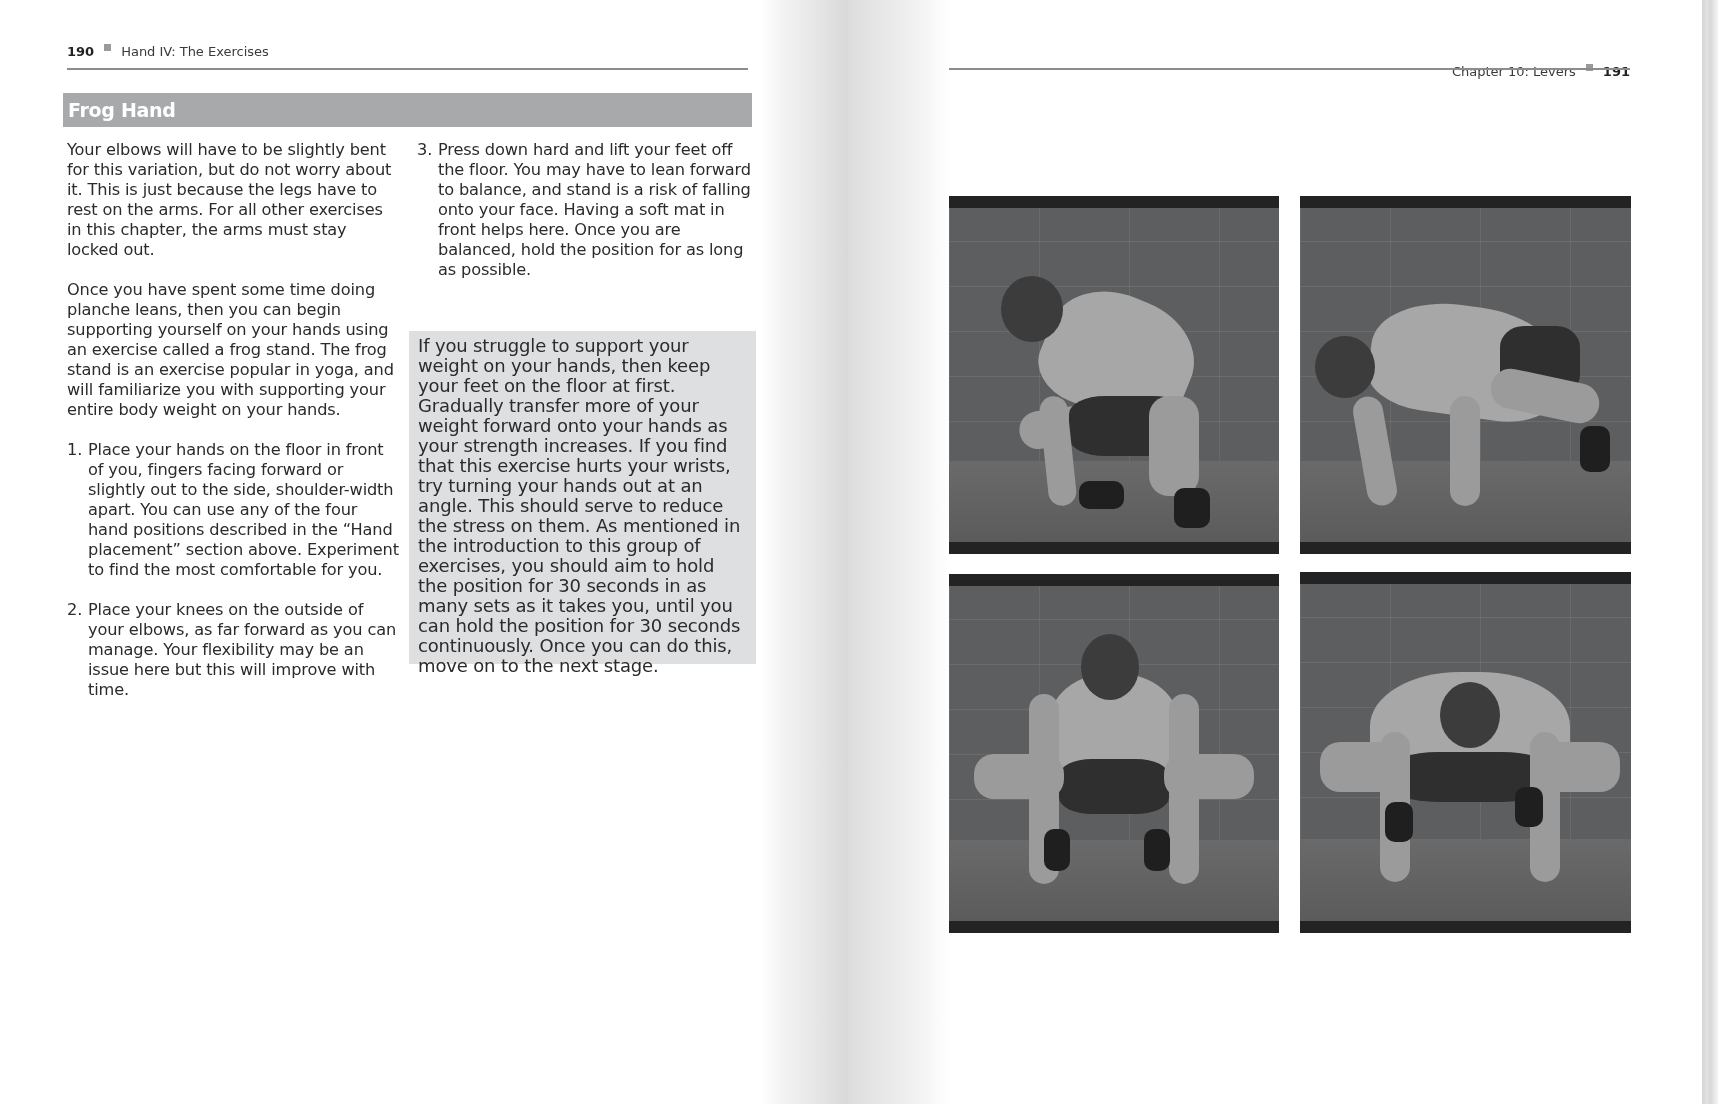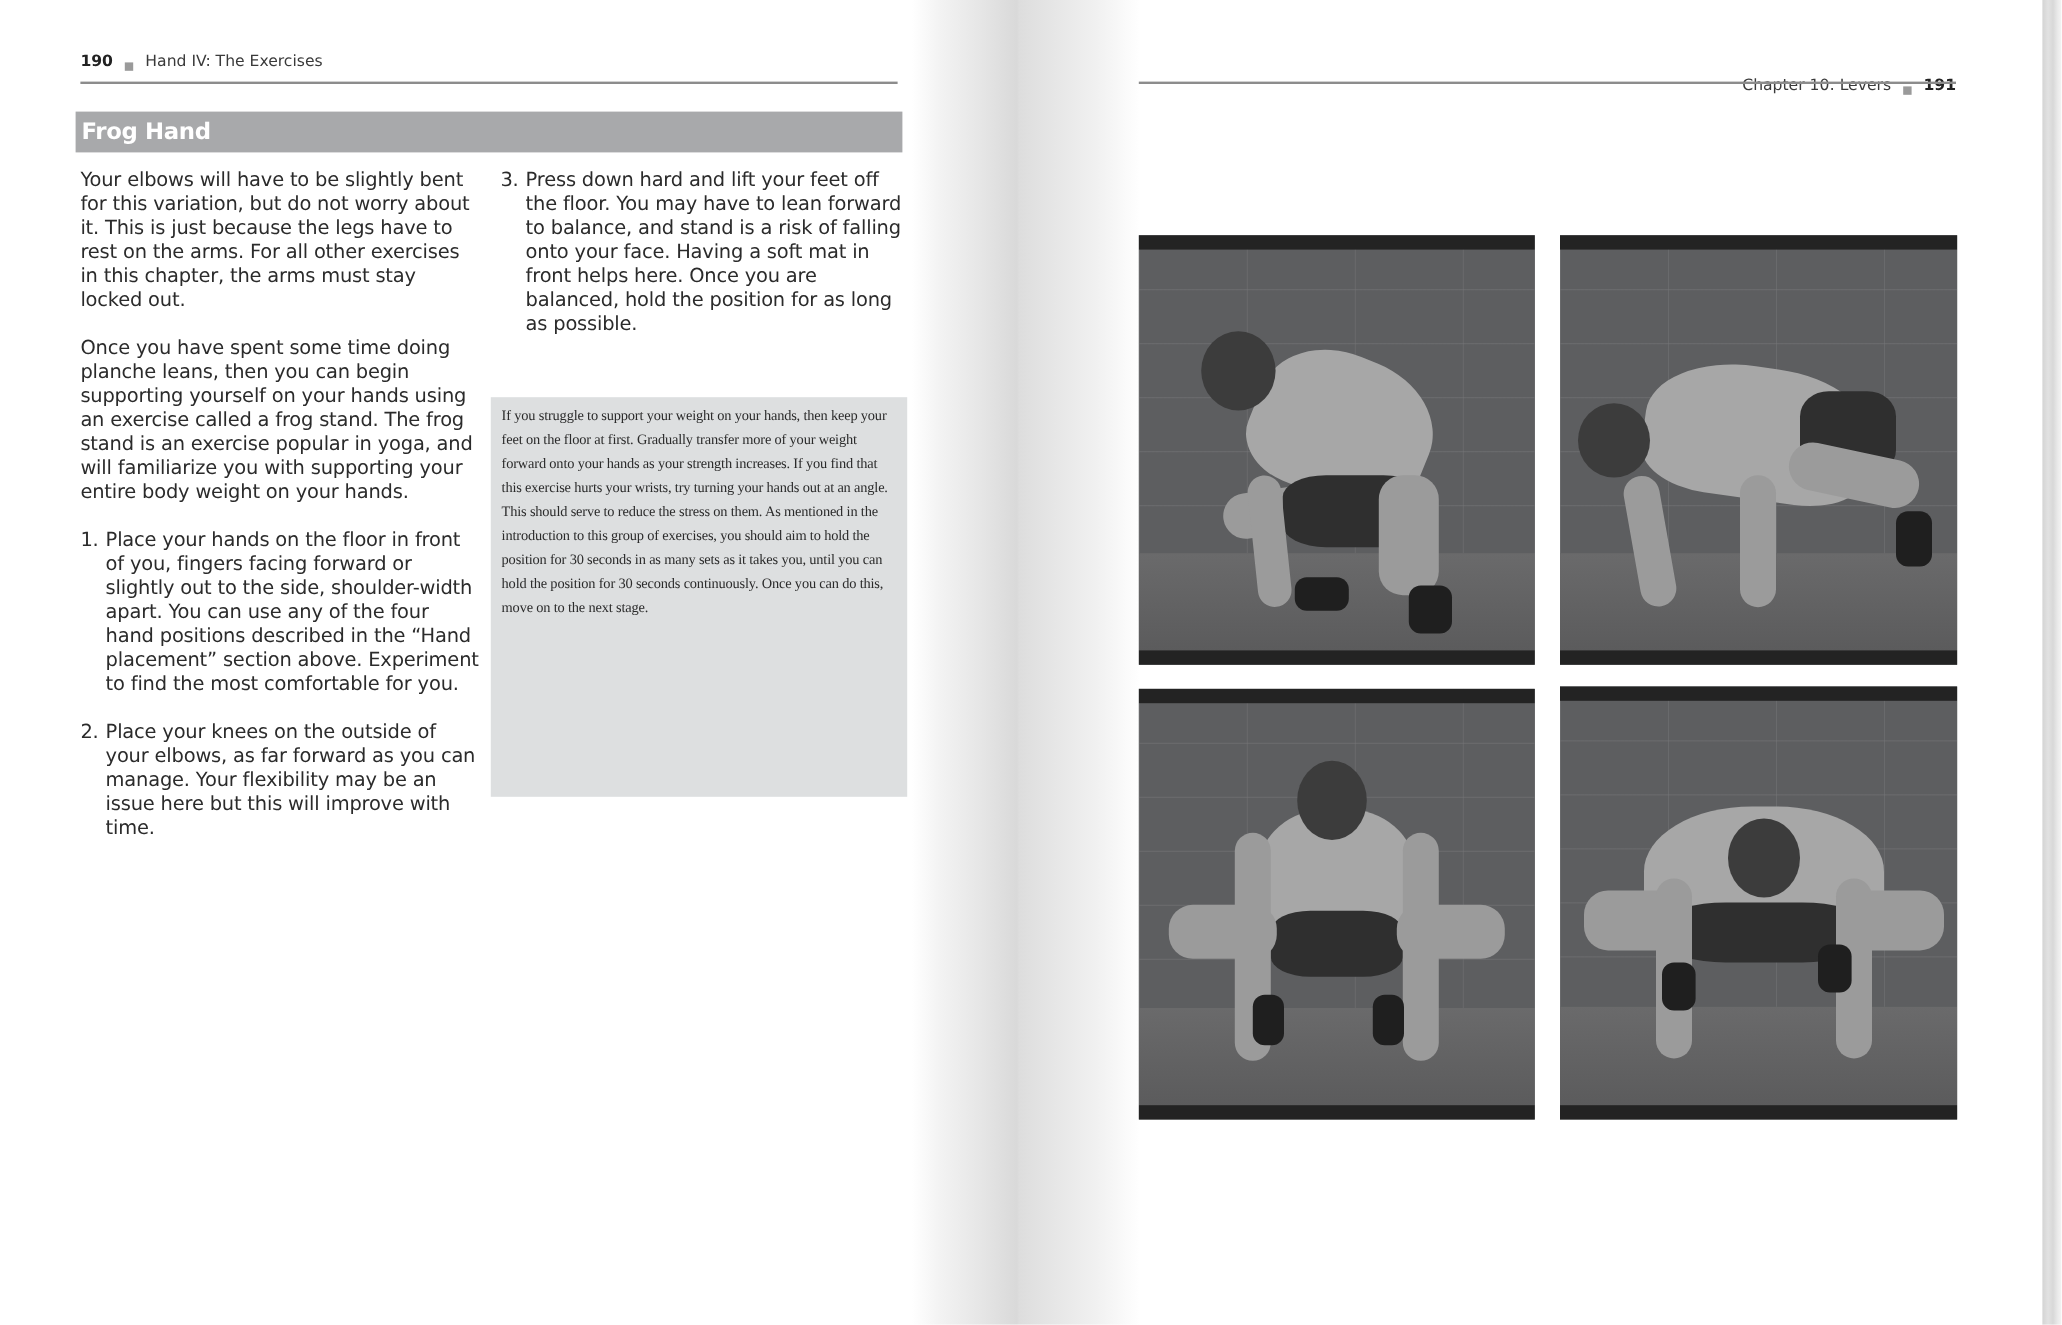--- a/index.html
+++ b/index.html
@@ -17,21 +17,21 @@
       background: linear-gradient(to right,
         #ffffff 0%, #f3f3f3 12%, #e6e6e6 30%, #d9d9d9 46%,
         #dddddd 47%, #e6e6e6 62%, #f0f0f0 80%, #ffffff 100%);
     }
     .edge-right {
       position: absolute; top: 0; left: 1702px; width: 16px; height: 1104px;
       background: linear-gradient(to right, #d4d4d4 0%, #e2e2e2 30%, #d8d8d8 55%, #eaeaea 80%, #f4f4f4 100%);
     }
     .running-head {
       position: absolute; top: 44px; font-size: 13px; color: #3a3a3a;
-      display: flex; align-items: flex-end; gap: 10px;
+      display: flex; align-items: flex-start; gap: 10px;
     }
     .running-head .num { font-weight: bold; color: #222; }
     .running-head .sq { width: 7px; height: 7px; background: #9a9a9a; display: inline-block; }
     .head-left { left: 67px; }
     .head-right { right: 88px; margin-top: 20px; }
     .rule { position: absolute; top: 68px; height: 2px; background: #8c8c8c; }
     .rule-left { left: 67px; width: 681px; }
     .rule-right { left: 949px; width: 681px; }
 
     .section-bar {
@@ -46,21 +46,21 @@
     .col-2 { left: 417px; top: 140px; width: 340px; }
     .steps { margin: 0; padding: 0; list-style: none; }
     .steps li { position: relative; padding-left: 21px; margin-bottom: 20px; }
     .steps li .n { position: absolute; left: 0; top: 0; }
 
     .tip-box {
       position: absolute; left: 409px; top: 331px; width: 347px; height: 333px;
       background: #dddfe0; box-sizing: border-box; padding: 5px 8px 0 9px;
     }
     .tip-title { font-weight: bold; font-size: 18.5px; line-height: 28px; color: #222; margin: 0 0 10px 0; }
-    .tip-body { font-size: 12px; line-height: 20px; color: #2b2b2b; margin: 0; letter-spacing: -0.15px; font-family: Liberation Serif, serif; }
+    .tip-body { font-size: 18px; line-height: 20px; color: #2b2b2b; margin: 0; letter-spacing: -0.15px; }
 
     .photo {
       position: absolute; overflow: hidden;
       background: #5a5b5c;
     }
     .photo .wall {
       position: absolute; left: 0; top: 0; right: 0; height: 74%;
       background-color: #5d5e60;
       background-image:
         linear-gradient(to bottom, rgba(120,120,122,0.55) 1px, transparent 1px),

